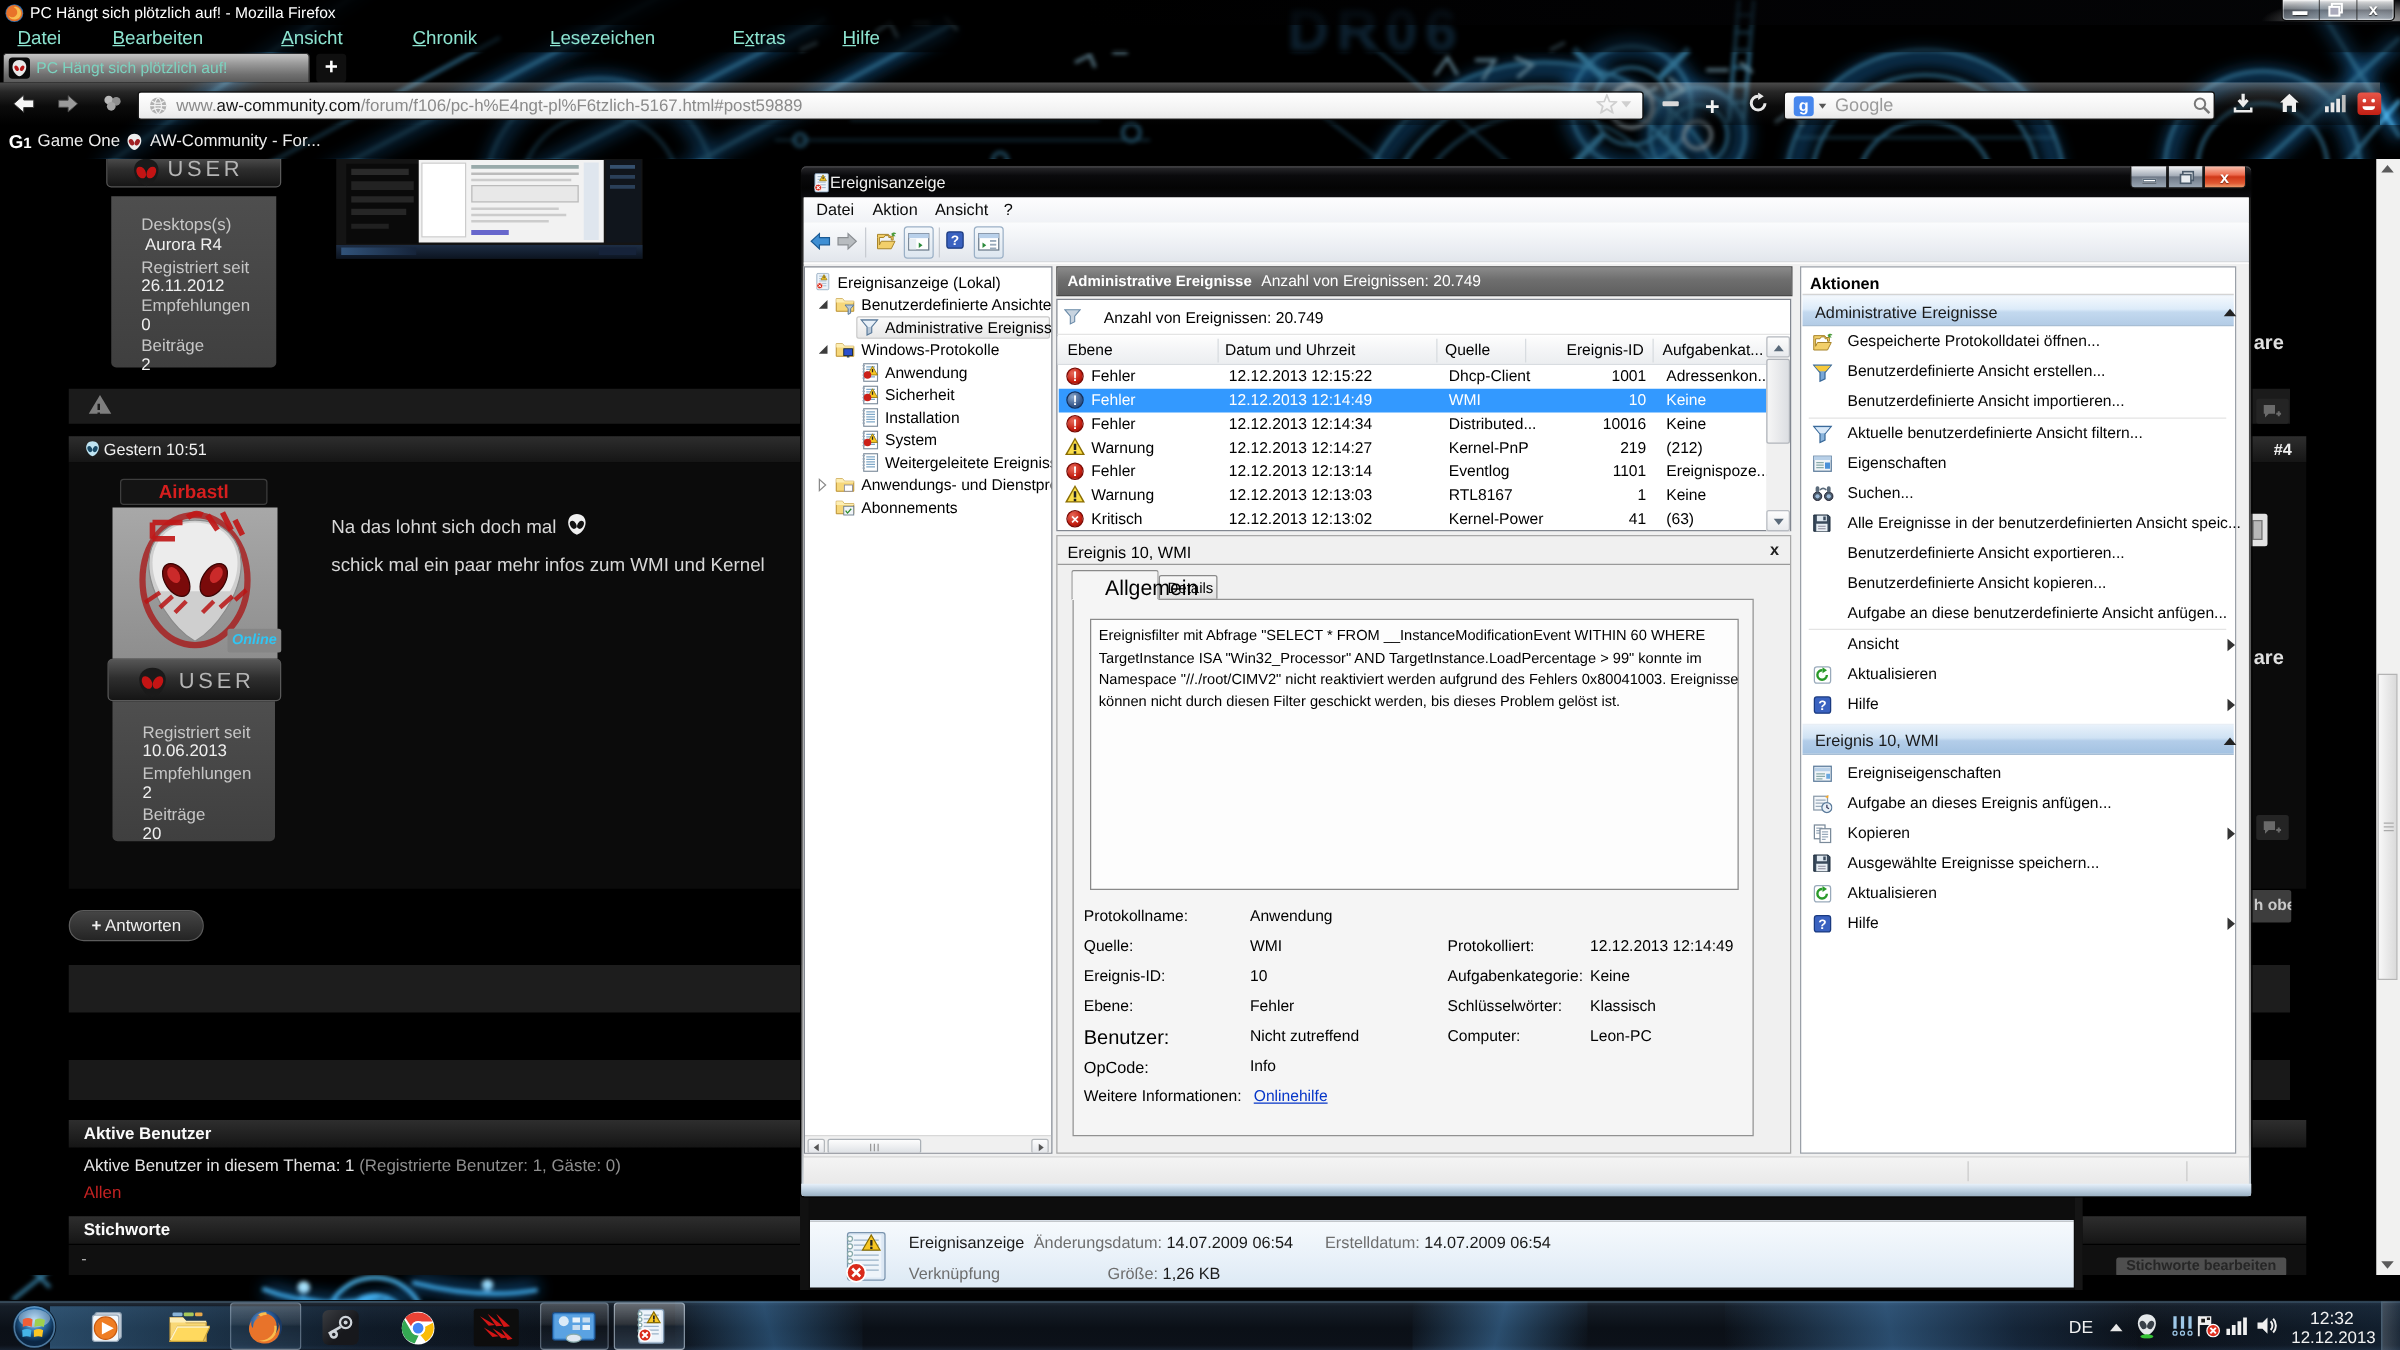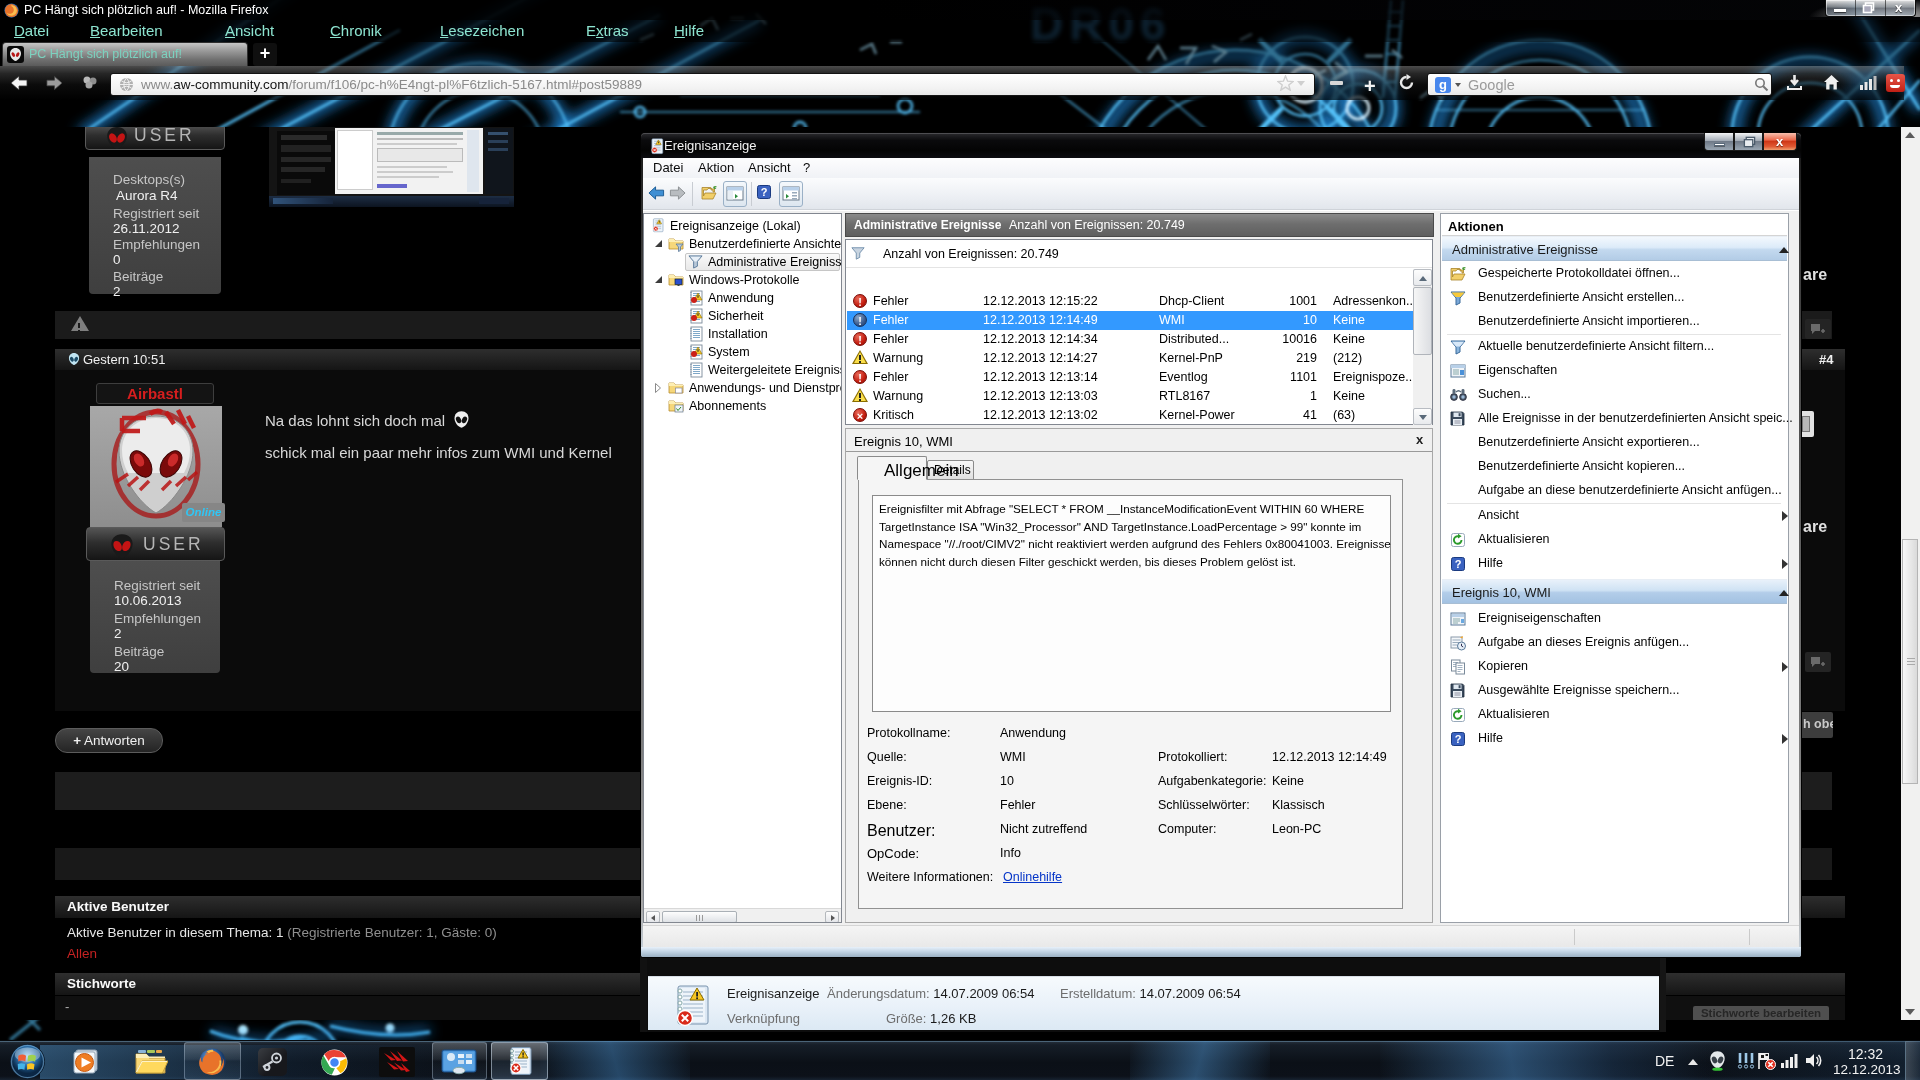--- a/index.html
+++ b/index.html
@@ -276,20 +276,30 @@
         <rect x="9" y="4" width="3" height="11" fill="#e8e8e8"></rect>
         <rect x="13.5" y="1" width="3" height="14" fill="#bcbcbc"></rect>
       </svg>
  <div class="navico" style="left:1886px;top:8px;width:19px;height:18px;background:linear-gradient(#e85548,#c01f14);border-radius:3px">
   <div class="abs" style="left:4px;top:5px;width:3px;height:3px;background:#fff;border-radius:50%"></div>
   <div class="abs" style="left:11px;top:5px;width:3px;height:3px;background:#fff;border-radius:50%"></div>
   <div class="abs" style="left:4px;top:11px;width:10px;height:3px;background:#fff;border-radius:0 0 4px 4px"></div>
  </div>
 </div>
 
+<div id="fxbm">
+ <span class="abs" style="left:7px;top:5px;font-weight:bold;font-size:15px;color:#fff">G<span style="font-size:12px">1</span></span>
+ <span class="abs" style="left:30px;top:5px">Game One</span>
+ <svg class="abs" style="left:101px;top:6px" width="13" height="15" viewBox="0 0 13 15">
+  <path d="M6.5 1 C10 1 12 3.5 12 6.5 C12 10 9 13.5 6.5 14 C4 13.5 1 10 1 6.5 C1 3.5 3 1 6.5 1z" fill="#ececec"></path>
+  <ellipse cx="4.2" cy="7.8" rx="1.9" ry="2.7" fill="#a02024" transform="rotate(-28 4.2 7.8)"></ellipse>
+  <ellipse cx="8.8" cy="7.8" rx="1.9" ry="2.7" fill="#a02024" transform="rotate(28 8.8 7.8)"></ellipse>
+ </svg>
+ <span class="abs" style="left:120px;top:5px">AW-Community - For...</span>
+</div>
 
 <div id="fxscroll">
  <div class="scrarrow" style="top:5px;border-bottom:6px solid #5a5a5a"></div>
  <div class="thumb">
         <div class="abs" style="left:4px;top:118px;width:8px;height:1px;background:#aaa;box-shadow:0 3px 0 #aaa,0 6px 0 #aaa"></div>
       </div>
  <div class="scrarrow" style="top:882px;border-top:6px solid #5a5a5a"></div>
 </div>
 
 <div id="addonbar">
@@ -696,20 +706,31 @@
     <div class="abs" style="left:0;top:0;width:589px;height:24px;background:linear-gradient(#8a8a8a,#6e6e6e 45%,#5f5f5f);border:1px solid #4a4a4a;color:#fff">
      <span class="abs" style="left:8px;top:4px;font-weight:bold;font-size:12px">Administrative Ereignisse</span>
      <span class="abs" style="left:163px;top:4px;font-size:12.5px">Anzahl von Ereignissen: 20.749</span>
     </div>
     <div class="abs" style="left:0;top:26px;width:588px;height:186px;background:#fff;border:1px solid #828790">
      <div class="abs" style="left:0;top:0;width:586px;height:28px;border-bottom:1px solid #e4e4e4">
       <span class="abs" style="left:5px;top:6px"><svg width="14" height="14" viewBox="0 0 16 16">
                     <path d="M1 2 L15 2 L10 8 L10 13 L6 15 L6 8 z" fill="#c8d4e0" stroke="#6a8aa8" stroke-width="1"></path>
                   </svg></span>
       <span class="abs" style="left:37px;top:7px;font-size:12.5px">Anzahl von Ereignissen: 20.749</span>
+     </div>
+     <div class="abs" style="left:0;top:29px;width:586px;height:23px;background:linear-gradient(#fdfdfd,#f2f3f5 60%,#eceef0);border-bottom:1px solid #d8dce0">
+      <span class="abs" style="left:8px;top:4px">Ebene</span>
+                <span class="abs" style="left:134px;top:4px">Datum und Uhrzeit</span>
+      <span class="abs" style="left:310px;top:4px">Quelle</span>
+                <span class="abs" style="left:379px;top:4px;width:90px;text-align:right">Ereignis-ID</span>
+      <span class="abs" style="left:484px;top:4px">Aufgabenkat...</span>
+      <div class="abs" style="left:128px;top:2px;width:1px;height:19px;background:#d8dce0"></div>
+      <div class="abs" style="left:303px;top:2px;width:1px;height:19px;background:#d8dce0"></div>
+      <div class="abs" style="left:374px;top:2px;width:1px;height:19px;background:#d8dce0"></div>
+      <div class="abs" style="left:476px;top:2px;width:1px;height:19px;background:#d8dce0"></div>
      </div>
      <div class="lstrow" style="top:52px;">
                 <div class="eico" style="background:radial-gradient(circle at 35% 30%, #e86a5a, #c41e10 60%, #8a0e06);border:1px solid #7a0a04">!</div>
                 <span class="lr-lvl">Fehler</span>
                 <span class="lr-date">12.12.2013 12:15:22</span>
                 <span class="lr-src">Dhcp-Client</span>
                 <span class="lr-id">1001</span>
                 <span class="lr-cat">Adressenkon...</span>
               </div>
               <div class="lstrow" style="top:71px;background:#3399ff;color:#fff;">

